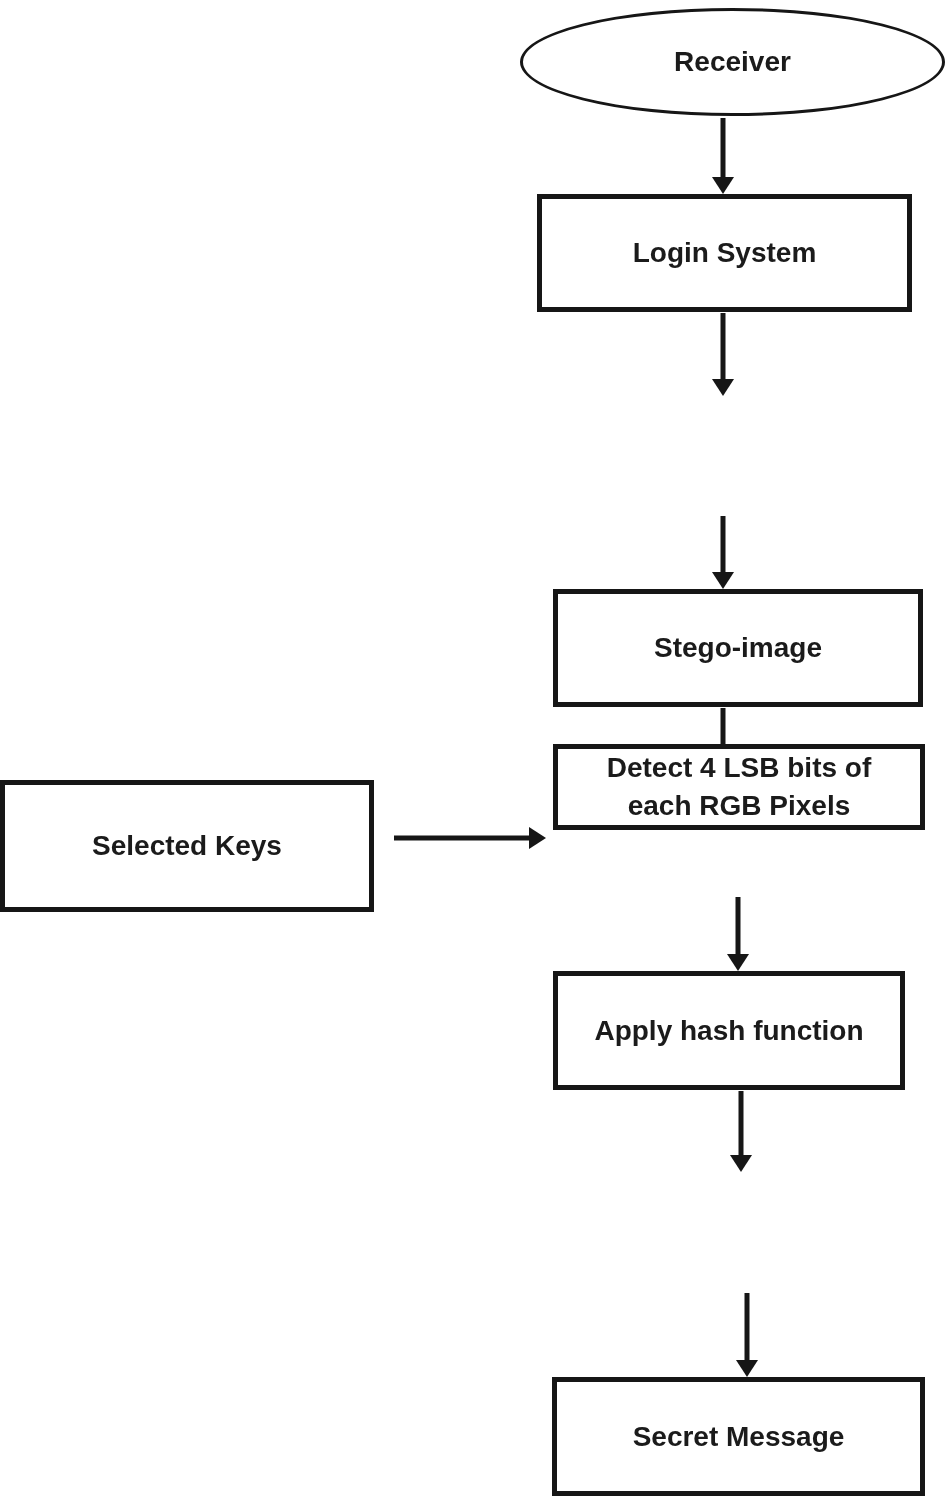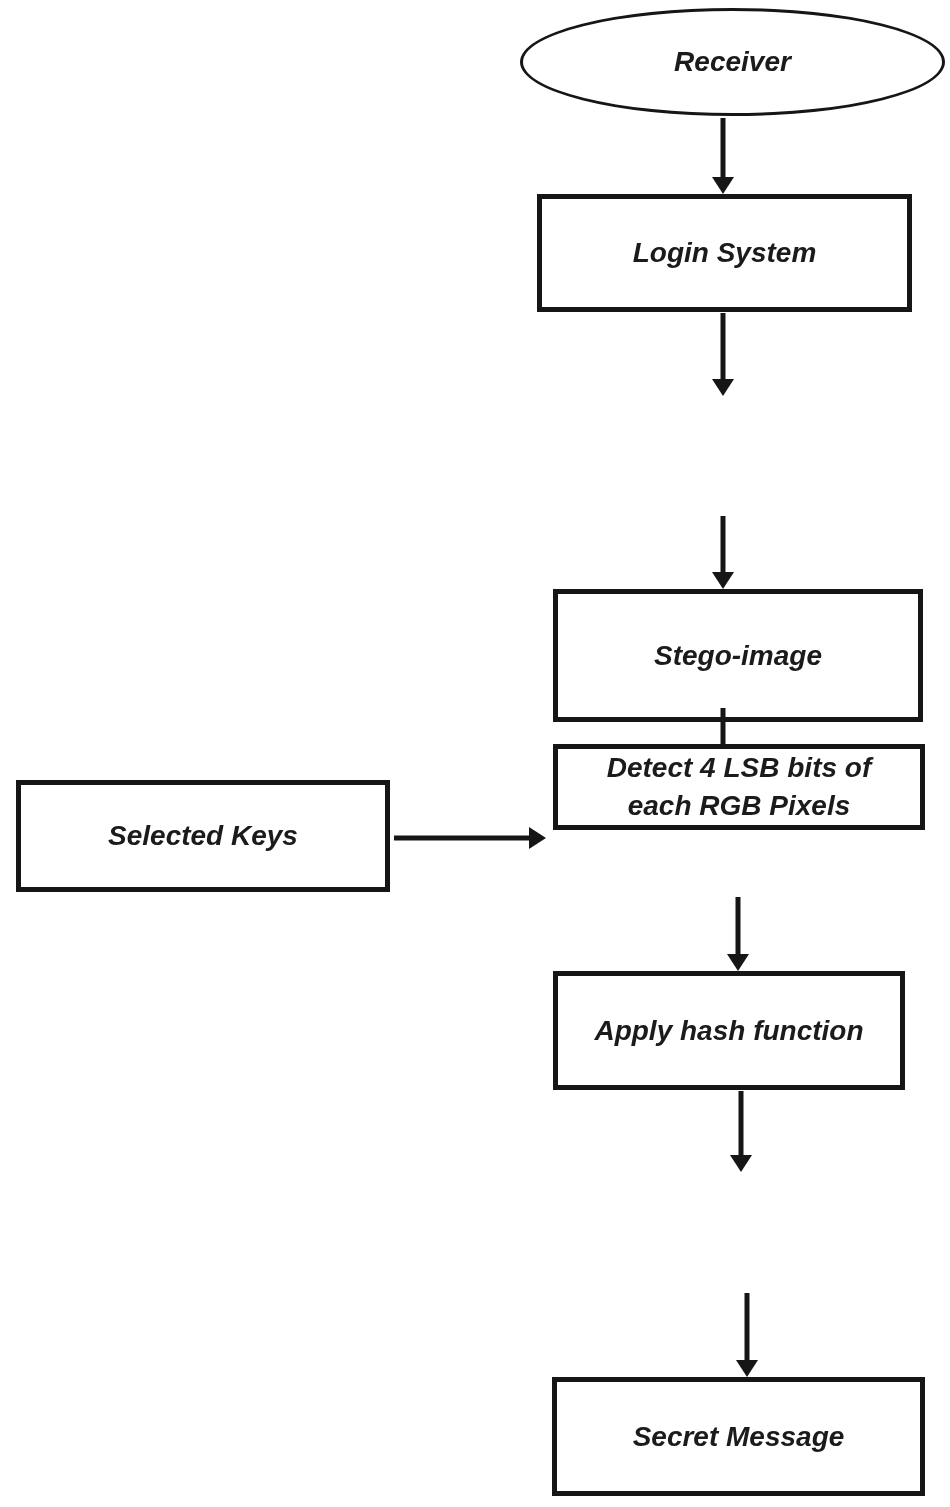--- a/index.html
+++ b/index.html
@@ -7,21 +7,20 @@
     padding: 0;
     background: #ffffff;
   }
   #canvas {
     position: relative;
     width: 950px;
     height: 1507px;
     background: #ffffff;
     font-family: "Liberation Sans", sans-serif;
     overflow: hidden;
-    font-style: italic;
   }
   .node {
     position: absolute;
     box-sizing: border-box;
     background: #ffffff;
     border: 5px solid #161616;
     display: flex;
     align-items: center;
     justify-content: center;
     text-align: center;
@@ -113,34 +112,34 @@
     <div class="shaft"></div>
     <div class="head"></div>
   </div>
 
 
   <div class="varrow" style="left:711px; top:516px; height:73px;">
     <div class="shaft"></div>
     <div class="head"></div>
   </div>
 
-  <div class="node" style="left:553px; top:589px; width:370px; height:133px;">
+  <div class="node" style="left:553px; top:589px; width:370px; height:118px;">
     <span class="label">Stego-image</span>
   </div>
 
   <div class="varrow" style="left:711px; top:708px; height:70px;">
     <div class="shaft"></div>
     <div class="head"></div>
   </div>
 
   <div class="node" style="left:553px; top:744px; width:372px; height:86px;">
     <span class="label" style="max-width:310px;">Detect 4 LSB bits of each RGB Pixels</span>
   </div>
 
-  <div class="node" style="left:16px; top:780px; width:374px; height:112px;">
+  <div class="node" style="left:0; top:780px; width:374px; height:132px;">
     <span class="label">Selected Keys</span>
   </div>
 
   <div class="harrow" style="left:394px; top:826px; width:152px;">
     <div class="shaft"></div>
     <div class="head"></div>
   </div>
 
   <div class="varrow" style="left:726px; top:897px; height:74px;">
     <div class="shaft"></div>

